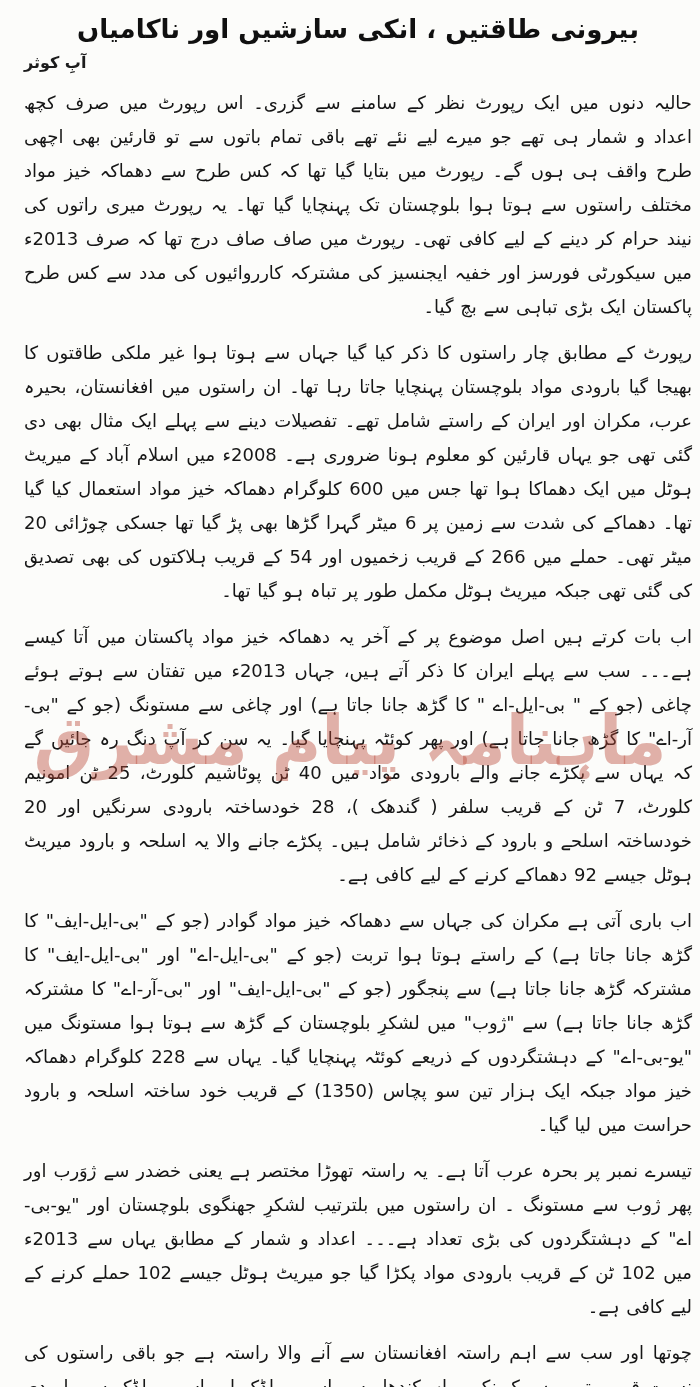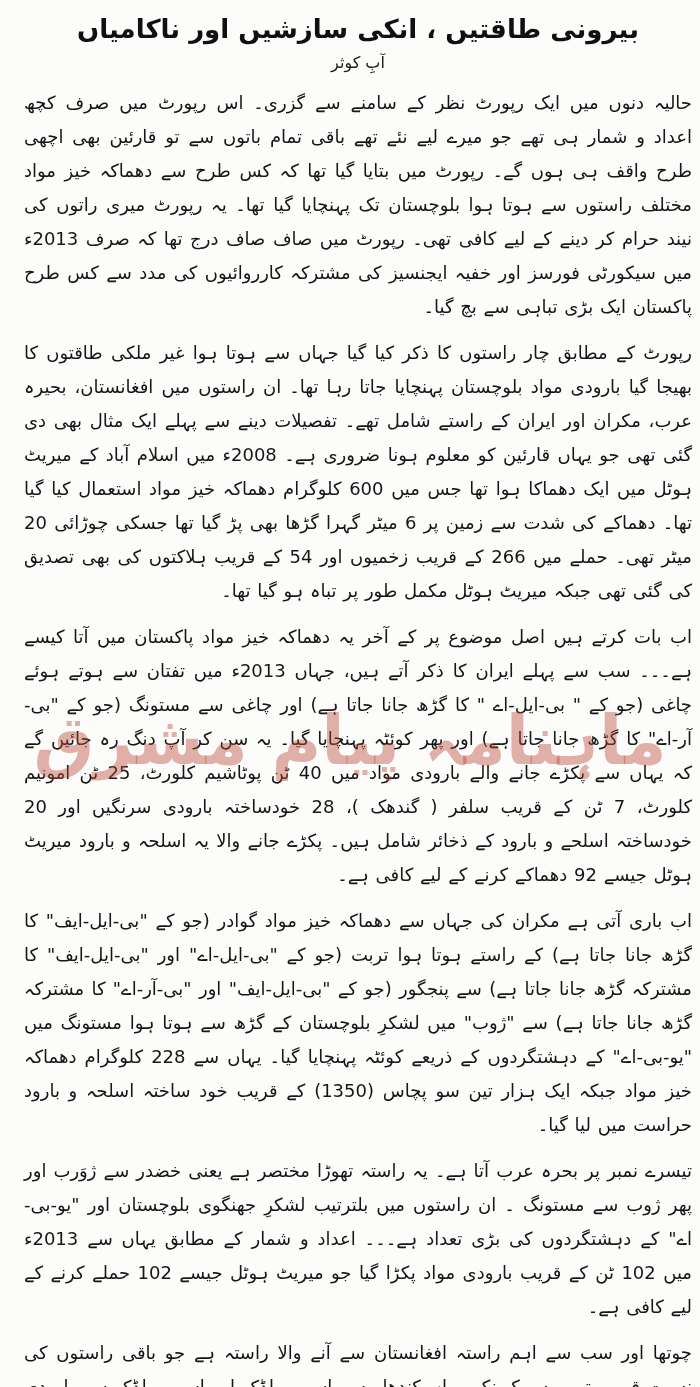--- a/index.html
+++ b/index.html
@@ -22,23 +22,23 @@
   }
   .article-title {
     text-align: center;
     font-size: 26px;
     font-weight: bold;
     margin: 0 0 4px 0;
     color: #101010;
     line-height: 1.5;
   }
   .article-byline {
-    text-align: center;
+    text-align: left;
     font-size: 16px;
-    font-weight: normal;
+    font-weight: bold;
     margin: 0 0 14px 0;
     color: #1c1c1c;
   }
   .article-body p {
     font-size: 18px;
     line-height: 34px;
     text-align: justify;
     margin: 0 0 12px 0;
     word-spacing: 1px;
   }

